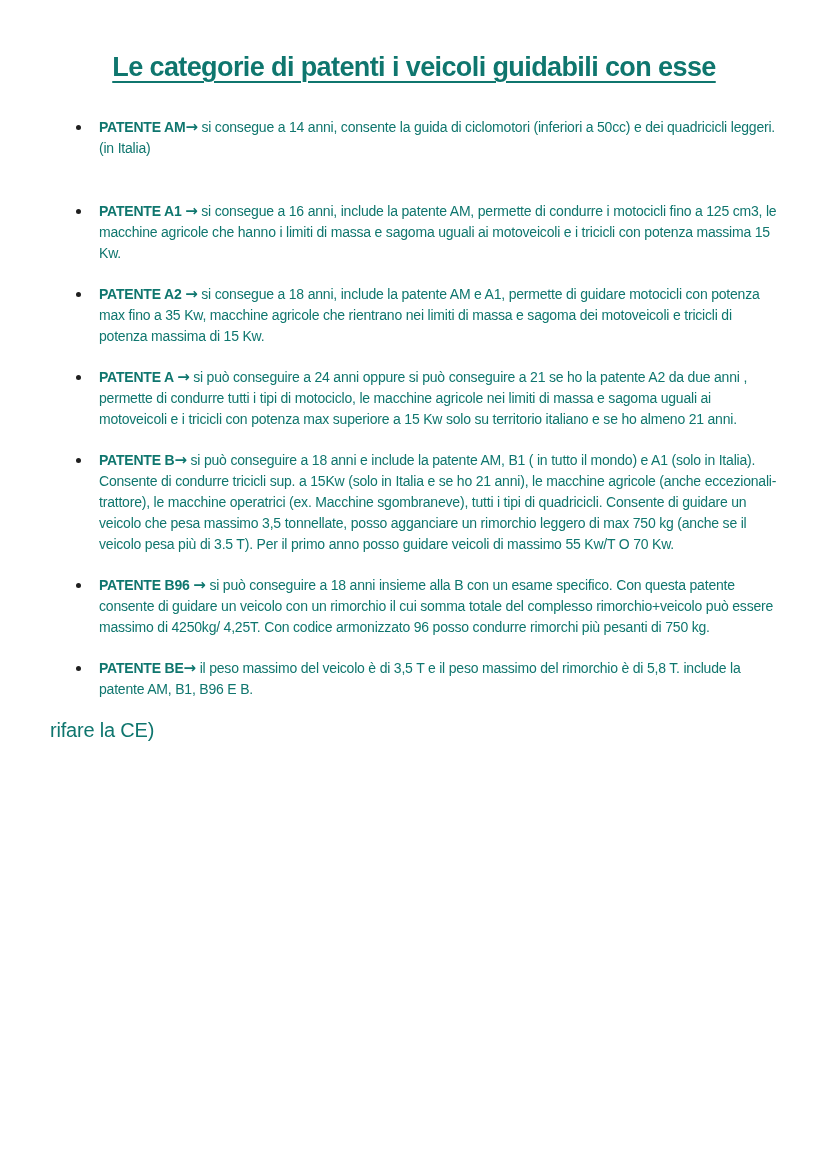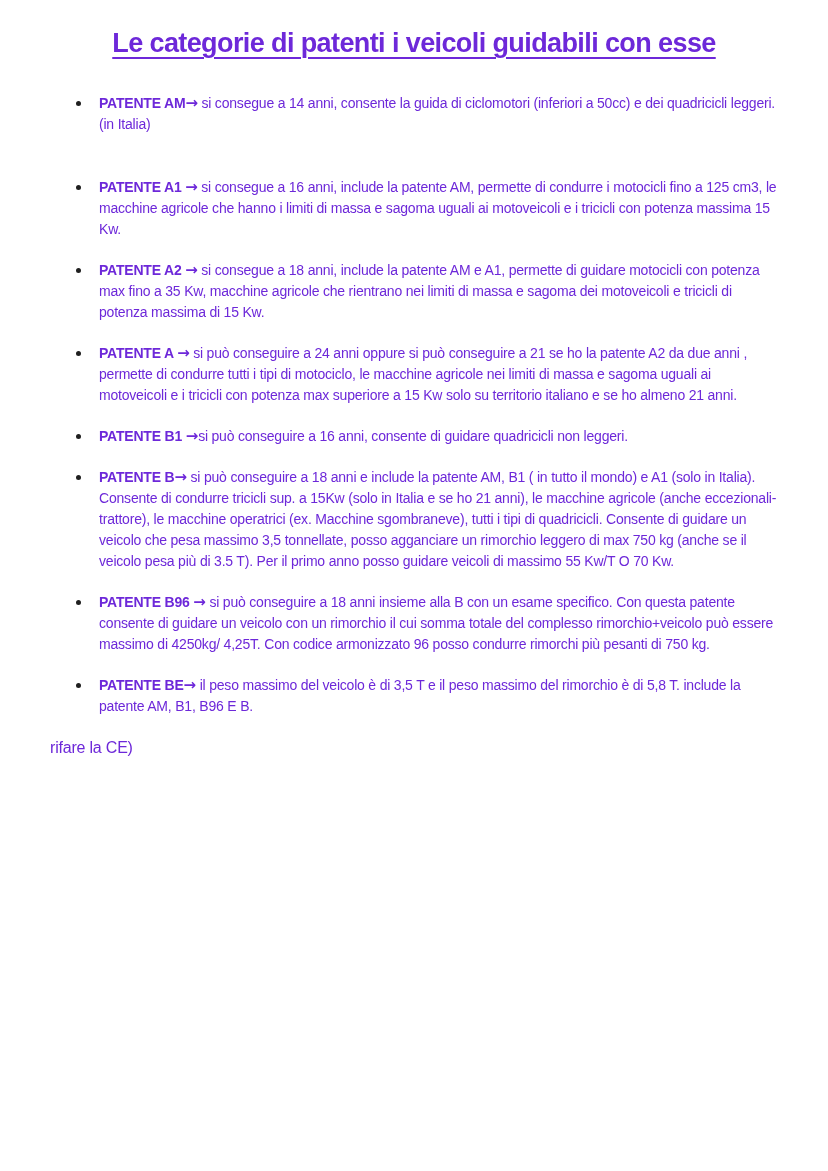--- a/index.html
+++ b/index.html
@@ -3,22 +3,22 @@
 <meta charset="utf-8">
 <style>
   * { margin: 0; padding: 0; box-sizing: border-box; }
   html, body { background: #ffffff; }
   body { font-family: "Liberation Sans", sans-serif; }
 
   .page {
     width: 828px;
     height: 1169px;
     background: #ffffff;
-    color: #6d28d9;
-    padding-top: 28px;
+    color: #0f766e;
+    padding-top: 52px;
     overflow: hidden;
     position: relative;
   }
 
   .title {
     font-size: 27px;
     font-weight: 700;
     letter-spacing: -0.6px;
     text-align: center;
     text-decoration: underline;
@@ -59,42 +59,41 @@
 
   .item-label { font-weight: 700; }
 
   .item-arrow {
     font-weight: 700;
     font-family: "DejaVu Sans", sans-serif;
     font-size: 15px;
   }
 
   .continuation {
-    font-size: 16px;
+    font-size: 20px;
     line-height: 21px;
     letter-spacing: -0.2px;
     margin: 16px 12px 0 50px;
   }
 </style>
 </head>
 <body>
 
 <div class="page">
   <h1 class="title">Le categorie di patenti i veicoli guidabili con esse</h1>
 
   <ul class="license-list">
   <li class="license-item"><span class="bullet-dot"></span><span class="item-label">PATENTE AM</span><span class="item-arrow">→</span><span class="item-desc"> si consegue a 14 anni, consente la guida di ciclomotori (inferiori a 50cc) e dei quadricicli leggeri. (in Italia)</span></li>
 
   <li class="license-item"><span class="bullet-dot"></span><span class="item-label">PATENTE A1 </span><span class="item-arrow">→</span><span class="item-desc"> si consegue a 16 anni, include la patente AM, permette di condurre i motocicli fino a 125 cm3, le macchine agricole che hanno i limiti di massa e sagoma uguali ai motoveicoli e i tricicli con potenza massima 15 Kw.</span></li>
 
   <li class="license-item"><span class="bullet-dot"></span><span class="item-label">PATENTE A2 </span><span class="item-arrow">→</span><span class="item-desc"> si consegue a 18 anni, include la patente AM e A1, permette di guidare motocicli con potenza max fino a 35 Kw, macchine agricole che rientrano nei limiti di massa e sagoma dei motoveicoli e tricicli di potenza massima di 15 Kw.</span></li>
 
   <li class="license-item"><span class="bullet-dot"></span><span class="item-label">PATENTE A </span><span class="item-arrow">→</span><span class="item-desc"> si può conseguire a 24 anni oppure si può conseguire a 21 se ho la patente A2 da due anni , permette di condurre tutti i tipi di motociclo, le macchine agricole nei limiti di massa e sagoma uguali ai motoveicoli e i tricicli con potenza max superiore a 15 Kw solo su territorio italiano e se ho almeno 21 anni.</span></li>
 
-  <li class="license-item"><span class="bullet-dot"></span><span class="item-label">PATENTE B1 </span><span class="item-arrow">→</span><span class="item-desc">si può conseguire a 16 anni, consente di guidare quadricicli non leggeri.</span></li>
 
   <li class="license-item"><span class="bullet-dot"></span><span class="item-label">PATENTE B</span><span class="item-arrow">→</span><span class="item-desc"> si può conseguire a 18 anni e include la patente AM, B1 ( in tutto il mondo) e A1 (solo in Italia). Consente di condurre tricicli sup. a 15Kw (solo in Italia e se ho 21 anni), le macchine agricole (anche eccezionali-trattore), le macchine operatrici (ex. Macchine sgombraneve), tutti i tipi di quadricicli. Consente di guidare un veicolo che pesa massimo 3,5 tonnellate, posso agganciare un rimorchio leggero di max 750 kg (anche se il veicolo pesa più di 3.5 T). Per il primo anno posso guidare veicoli di massimo 55 Kw/T O 70 Kw.</span></li>
 
   <li class="license-item"><span class="bullet-dot"></span><span class="item-label">PATENTE B96 </span><span class="item-arrow">→</span><span class="item-desc"> si può conseguire a 18 anni insieme alla B con un esame specifico. Con questa patente consente di guidare un veicolo con un rimorchio il cui somma totale del complesso rimorchio+veicolo può essere massimo di 4250kg/ 4,25T. Con codice armonizzato 96 posso condurre rimorchi più pesanti di 750 kg.</span></li>
 
   <li class="license-item"><span class="bullet-dot"></span><span class="item-label">PATENTE BE</span><span class="item-arrow">→</span><span class="item-desc"> il peso massimo del veicolo è di 3,5 T e il peso massimo del rimorchio è di 5,8 T.  include la patente AM, B1, B96 E B.</span></li>
 
 
 </ul>
 

